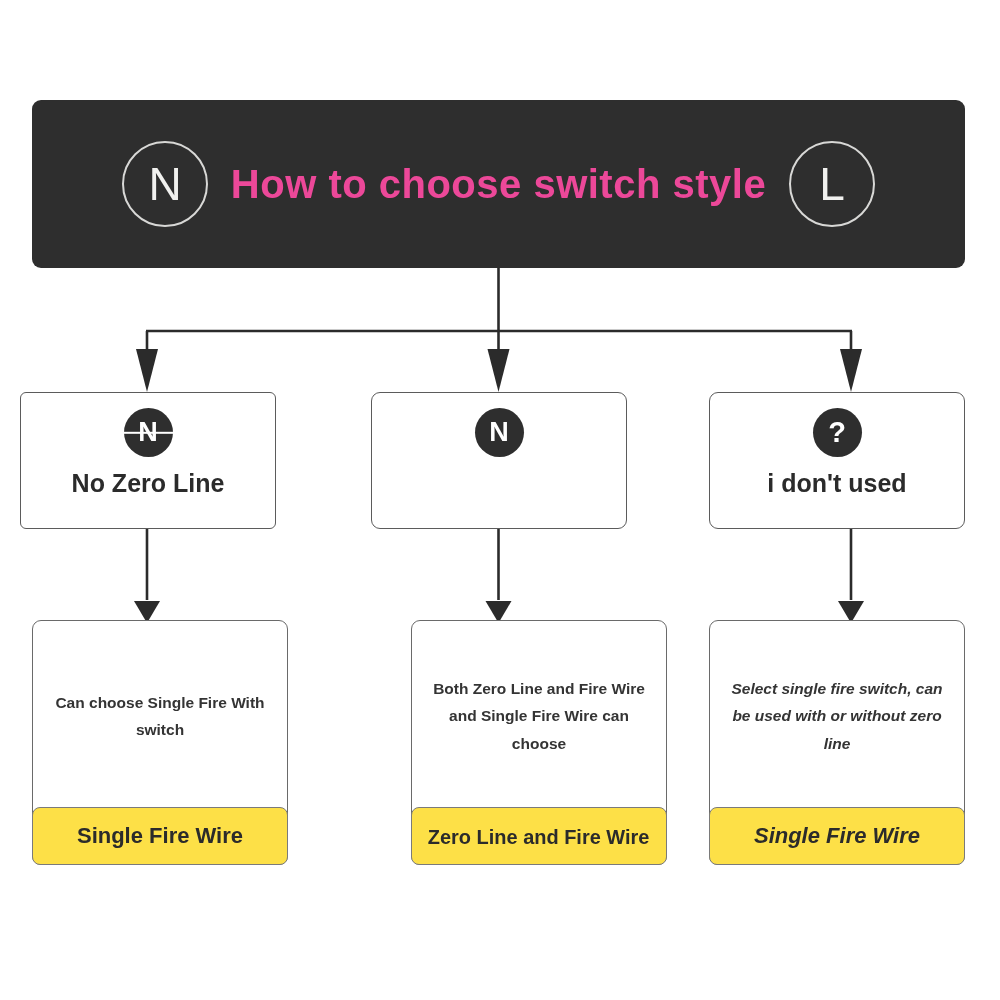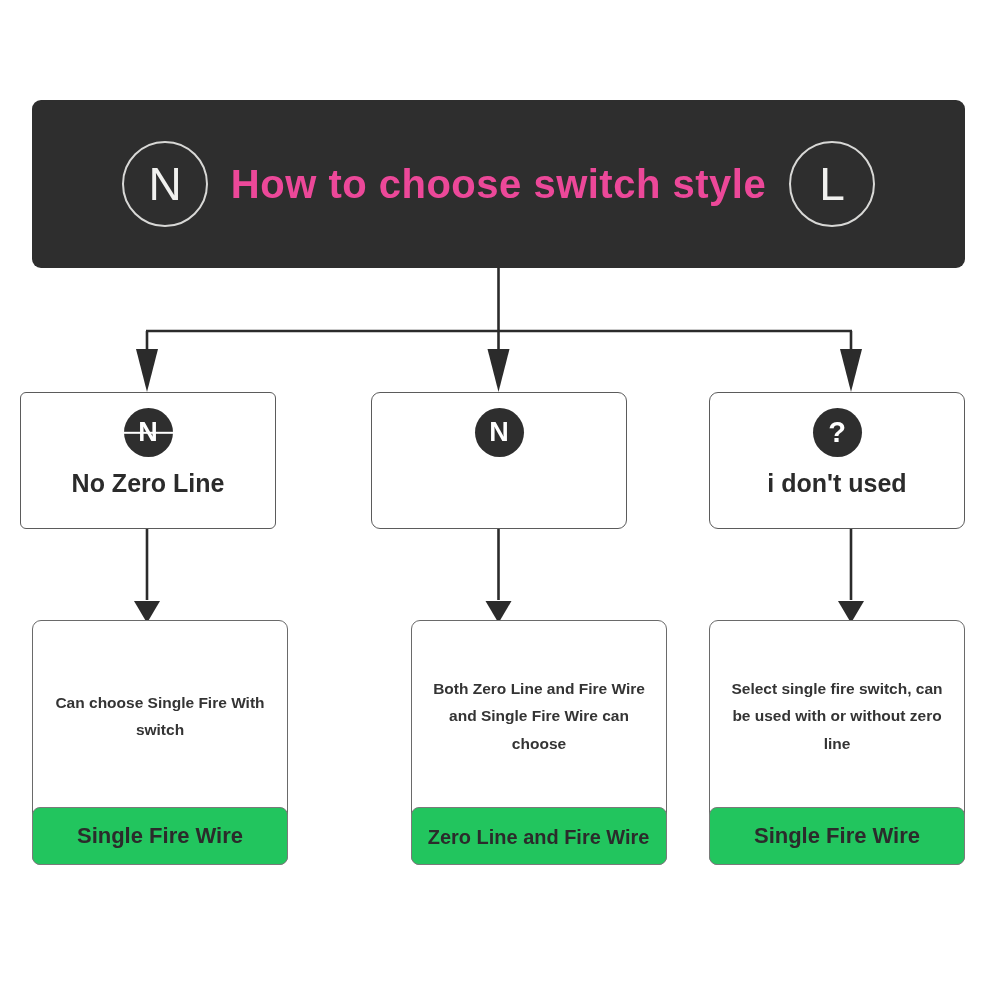--- a/index.html
+++ b/index.html
@@ -145,21 +145,21 @@
     top: 620px;
     width: 256px;
     height: 245px;
     background: #ffffff;
     border: 1.6px solid #6a6a6a;
     border-radius: 9px;
     box-sizing: border-box;
   }
   .result-box.col-0 { left: 32px; }
   .result-box.col-1 { left: 371px; margin-left: 40px; }
-  .result-box.col-2 { left: 709px; }
+  .result-box.col-2 { left: 709px; font-style: italic; }
 
   .result-body {
     position: absolute;
     left: 0;
     top: 0;
     width: 100%;
     height: 190px;
     display: flex;
     align-items: center;
     justify-content: center;
@@ -173,21 +173,21 @@
     text-align: center;
     line-height: 1.75;
   }
 
   .result-footer {
     position: absolute;
     left: -1px;
     bottom: -1px;
     width: 256px;
     height: 58px;
-    background: #22c55e;
+    background: #fde047;
     border: 1.4px solid #7a7a7a;
     border-radius: 8px;
     box-sizing: border-box;
     display: flex;
     align-items: center;
     justify-content: center;
   }
   .result-footer-text {
     font-size: 22px;
     font-weight: bold;

